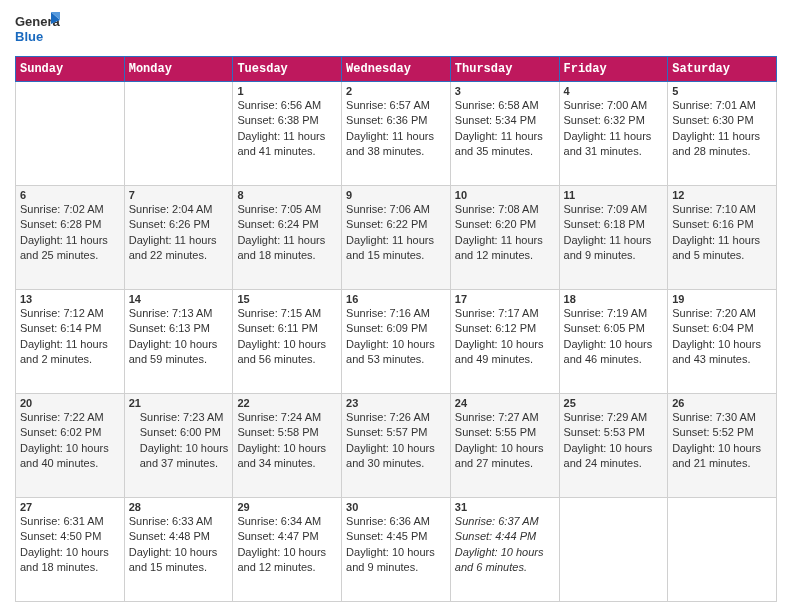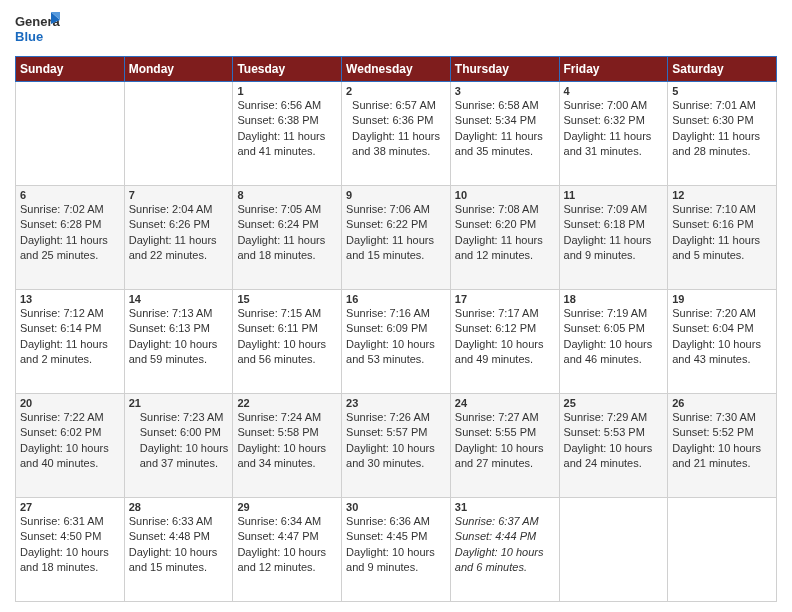--- a/index.html
+++ b/index.html
@@ -41,27 +41,28 @@
       color: #555;
     }
     .calendar {
       flex: 1;
       border: 1px solid #ccc;
       border-collapse: collapse;
       width: 100%;
       table-layout: fixed;
     }
     .calendar th {
-      background: #7f1d1d;
+      background: #be185d;
       color: #fff;
       font-size: 12px;
       font-weight: bold;
       padding: 5px 4px;
       text-align: left;
       border: 1px solid #2d6cc0;
+      font-family: Liberation Mono, monospace;
     }
     .calendar td {
       vertical-align: top;
       border: 1px solid #d0d0d0;
       padding: 3px 4px;
       font-size: 9.5px;
       color: #333;
       height: 80px;
     }
     .calendar tr:nth-child(odd) td {
@@ -121,21 +122,21 @@
           <td class="empty-cell"></td>
           <td class="empty-cell"></td>
           <td>
             <span class="day-num">1</span>
             <div class="day-info" style="white-space: pre-line;">Sunrise: 6:56 AM
 Sunset: 6:38 PM
 Daylight: 11 hours and 41 minutes.</div>
           </td>
           <td>
             <span class="day-num">2</span>
-            <div class="day-info" style="white-space: pre-line; margin-left: 6px;">Sunrise: 6:57 AM
+            <div class="day-info" style="white-space: pre-line;">Sunrise: 6:57 AM
 Sunset: 6:36 PM
 Daylight: 11 hours and 38 minutes.</div>
           </td>
           <td>
             <span class="day-num">3</span>
             <div class="day-info" style="white-space: pre-line;">Sunrise: 6:58 AM
 Sunset: 5:34 PM
 Daylight: 11 hours and 35 minutes.</div>
           </td>
           <td>

